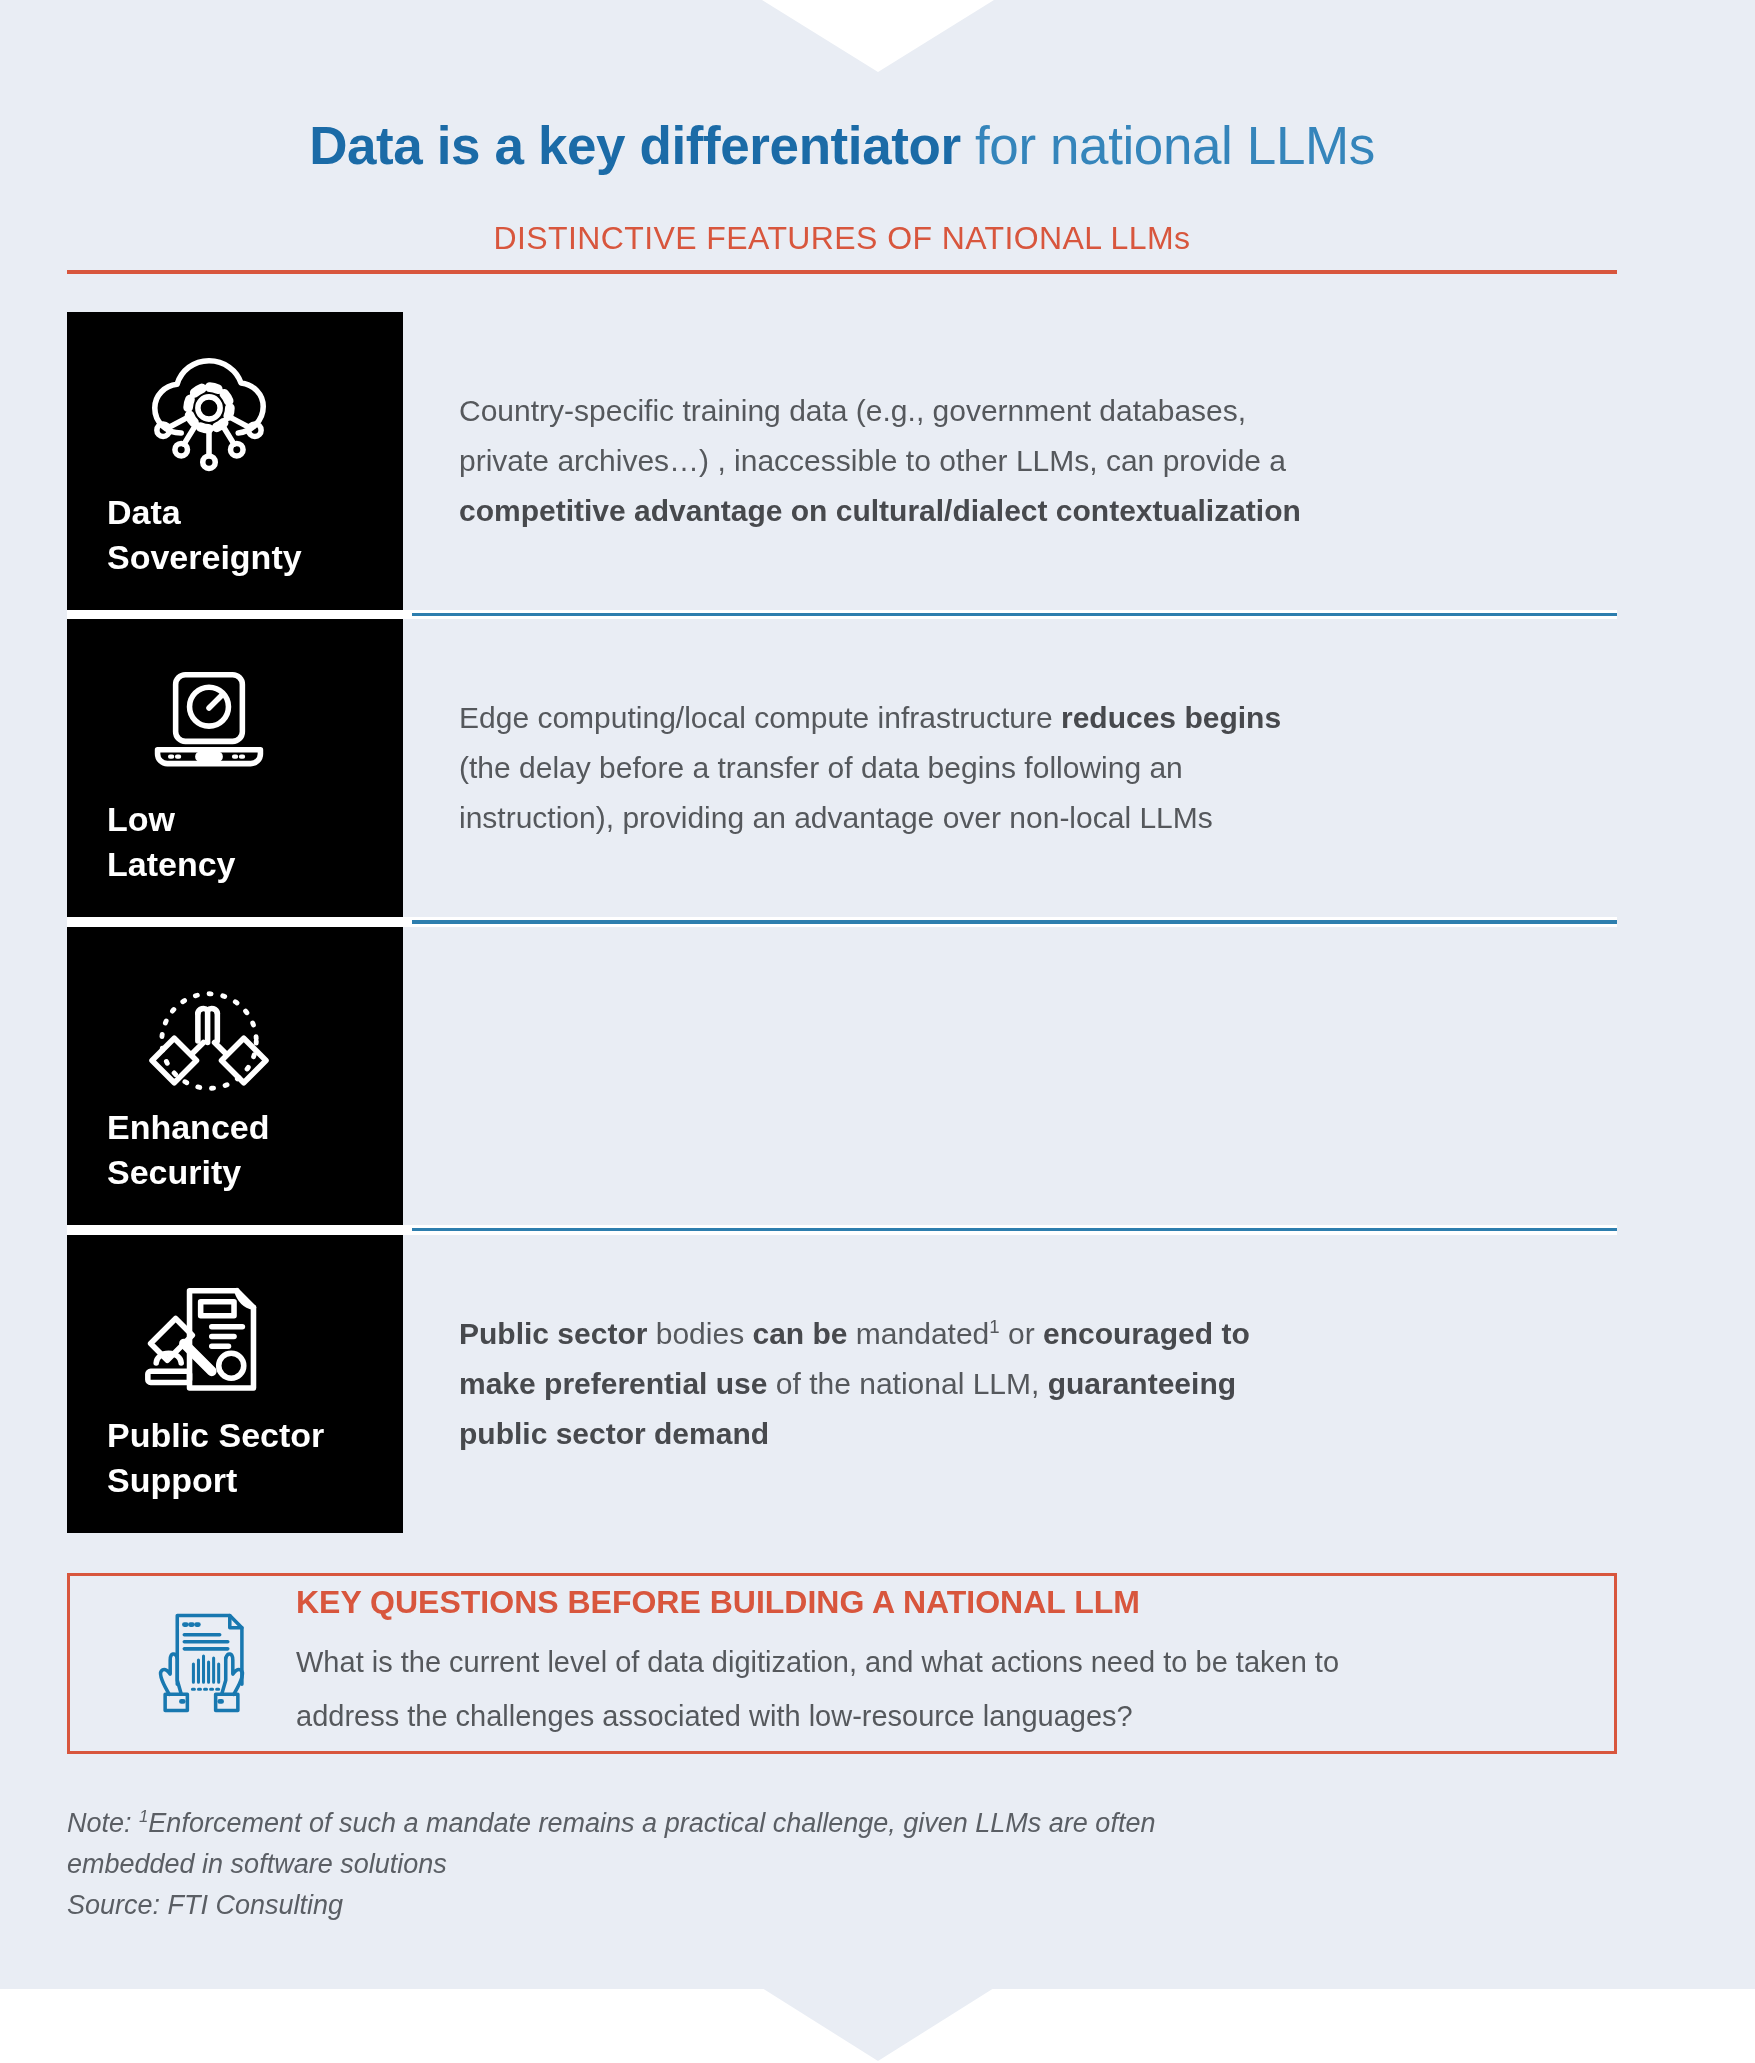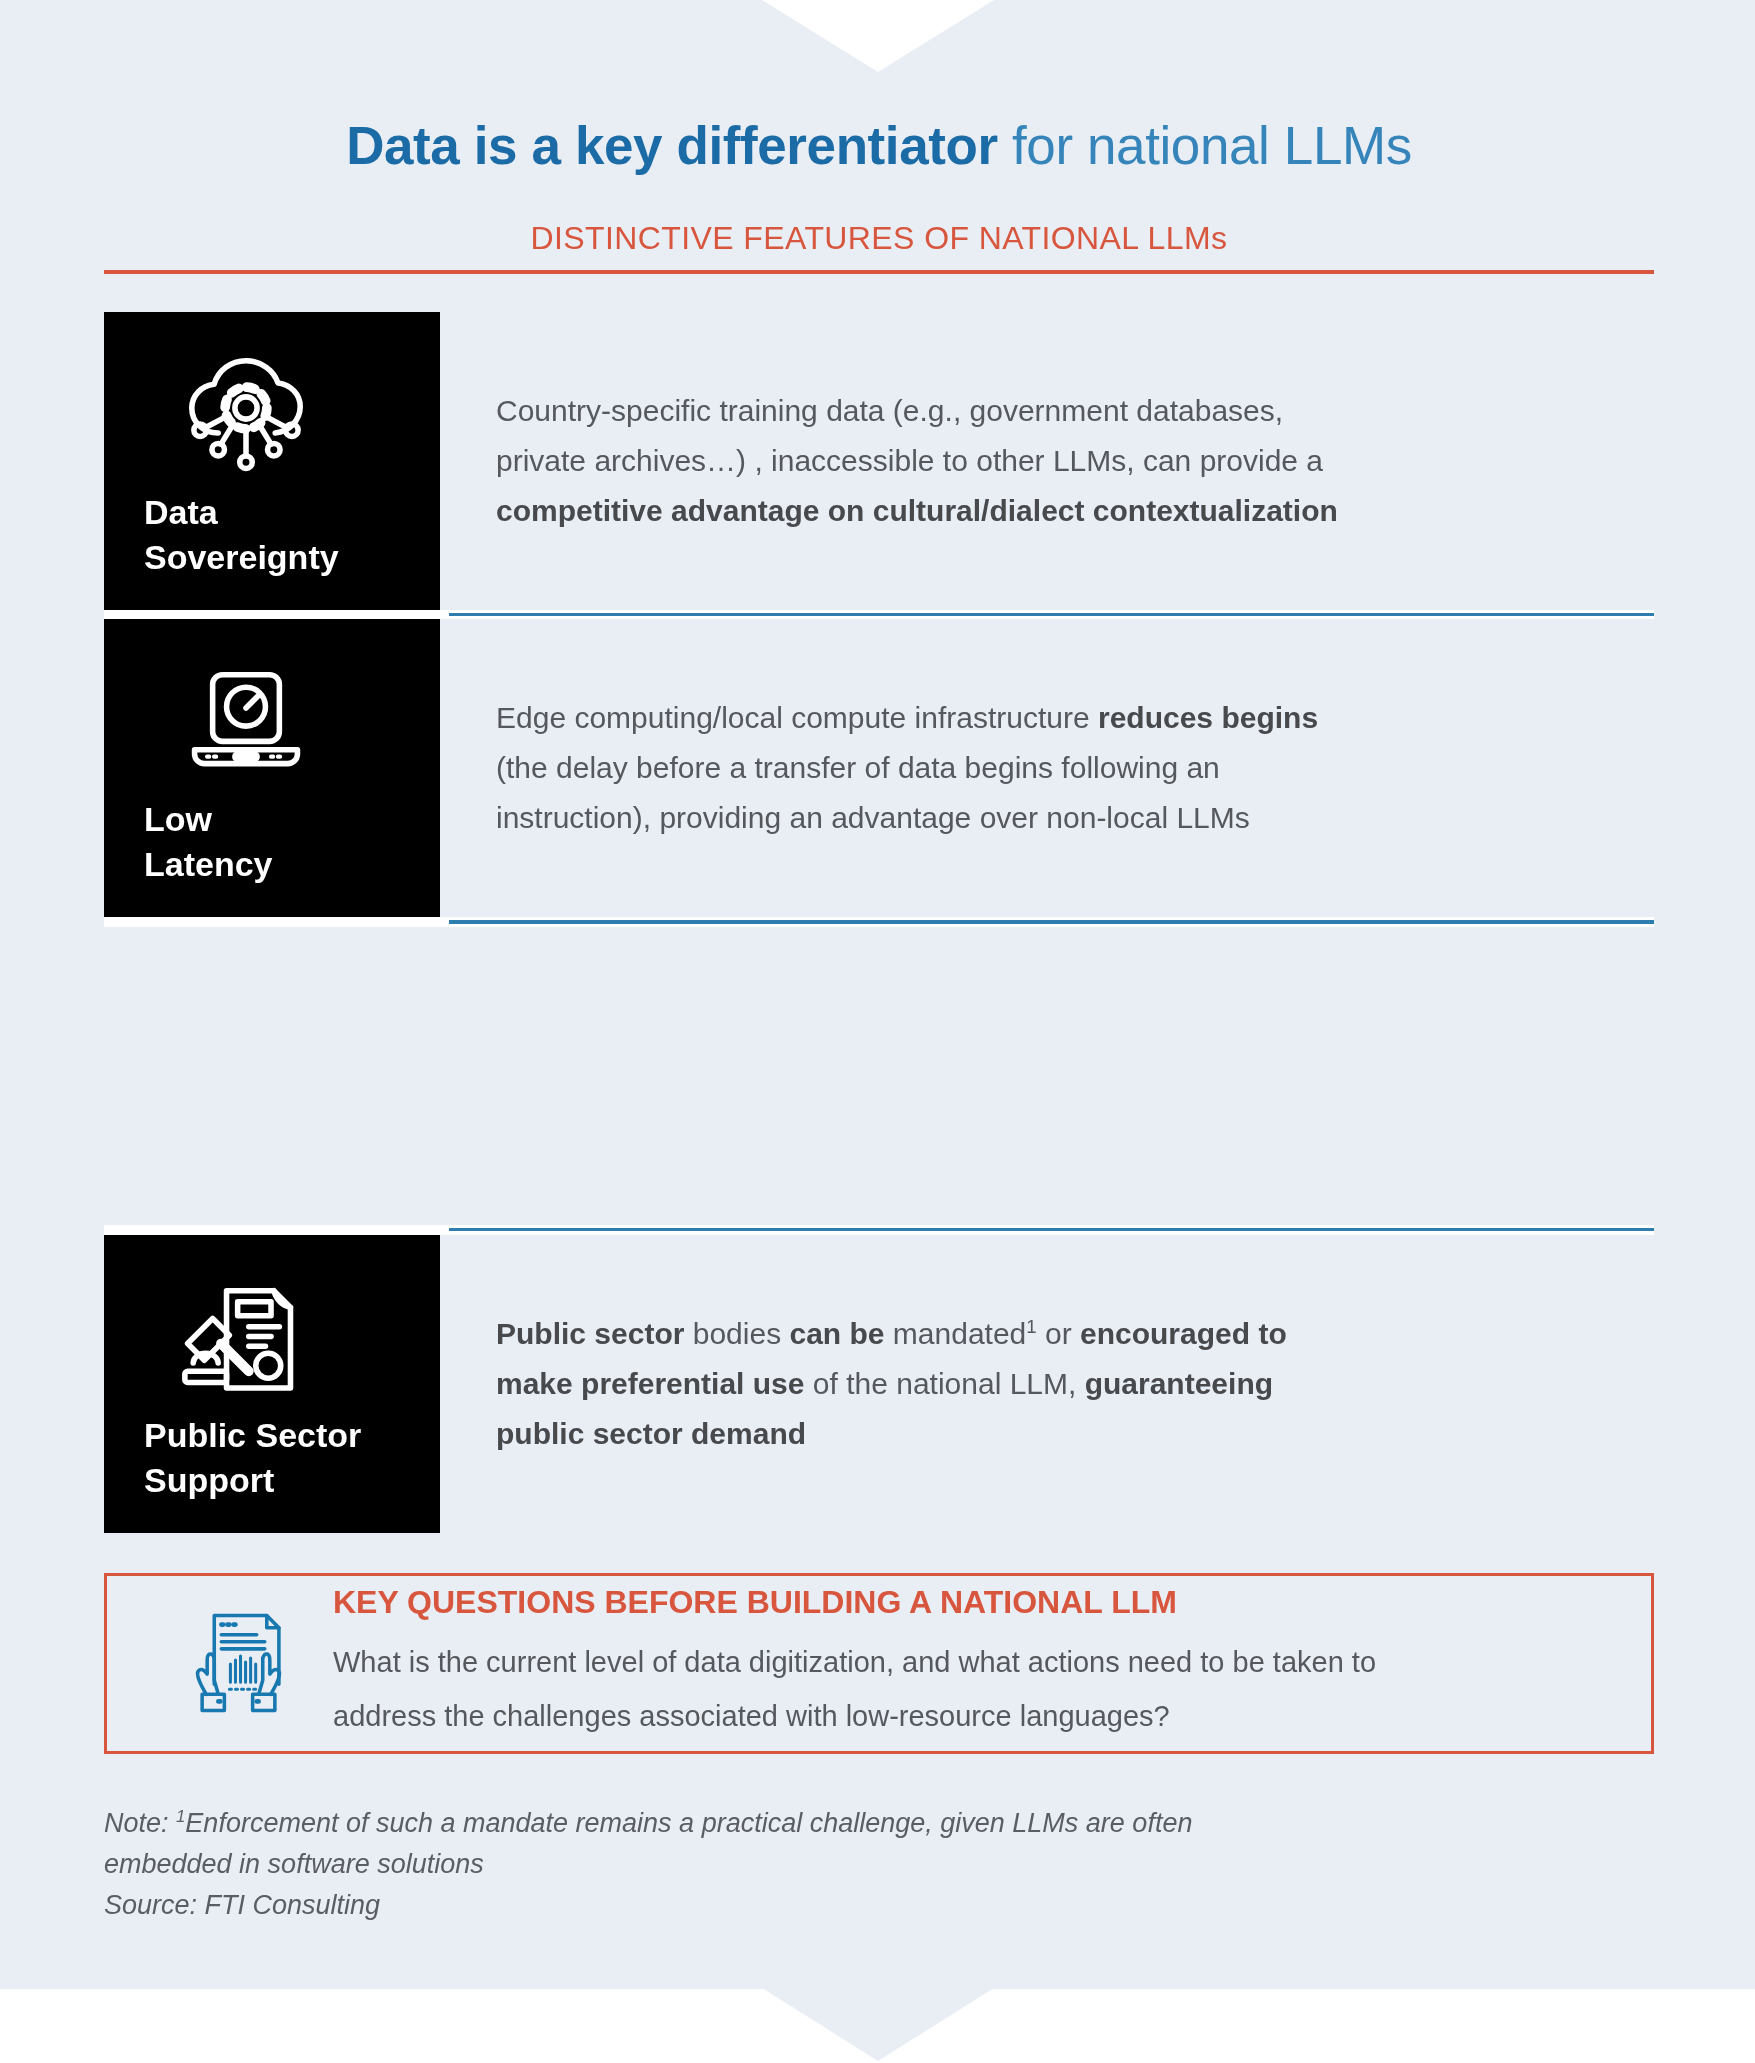--- a/index.html
+++ b/index.html
@@ -7,21 +7,21 @@
     position:relative; width:1756px; height:2064px;
     background:#e9edf4; overflow:hidden;
     font-family:"Liberation Sans", sans-serif;
   }
   .top-notch { position:absolute; top:0; left:762px; width:232px; height:72px;
     background:#ffffff; clip-path:polygon(0 0,100% 0,50% 100%); }
   .bottom-strip { position:absolute; bottom:0; left:0; width:100%; height:75px; background:#ffffff; }
   .bottom-notch { position:absolute; top:1988px; left:762px; width:232px; height:73px;
     background:#e9edf4; clip-path:polygon(0 0,100% 0,50% 100%); }
 
-  .content { position:relative; margin-left:104px; width:1550px; }
+  .content { position:relative; margin-left:67px; width:1550px; }
 
   .title { padding-top:105px; text-align:center; font-size:53px; line-height:81px; letter-spacing:-0.4px; white-space:nowrap; }
   .title-bold { font-weight:700; color:#1b6ba7; }
   .title-light { font-weight:400; color:#3585bb; }
   .subtitle { margin-top:35px; text-align:center; font-size:32px; line-height:35px; color:#d8563d; letter-spacing:0.4px; }
   .red-rule { margin-top:14px; height:3.5px; background:#d8563d; }
 
   .features-table { margin-top:38px; }
   .feature-row { display:flex; height:298px; }
   .feature-box {
@@ -128,20 +128,36 @@
         <div class="feature-text">
           <div><span>Edge computing/local compute infrastructure </span><strong>reduces begins</strong><br><span>(the delay before a transfer of data begins following an</span><br><span>instruction), providing an advantage over non-local LLMs</span></div>
         </div>
       </div>
 
       <div class="row-divider">
           <div class="line"></div>
         </div>
 
       <div class="feature-row">
+        <div class="feature-box">
+          <div class="feature-icon">
+            <svg viewBox="0 0 100 100" fill="none" stroke="#ffffff" stroke-width="4" stroke-linecap="round" stroke-linejoin="round">
+              <circle cx="50" cy="54" r="34" stroke-dasharray="1.5 8.5" stroke-width="3.5"></circle>
+              <path d="M9,68 L25,52 L41,68 L25,84 Z"></path>
+              <path d="M59,68 L75,52 L91,68 L75,84 Z"></path>
+              <path d="M38,63 L46,55 M62,63 L54,55"></path>
+              <path d="M42,34 v20 M49,32 v23 M56,34 v20"></path>
+              <path d="M42,34 a4,4 0 0 1 7,-2 M49,32 a4,4 0 0 1 7,2"></path>
+            </svg>
+          </div>
+          <div class="feature-label">
+            <span>Enhanced</span><br>
+            <span>Security</span>
+          </div>
+        </div>
       </div>
 
       <div class="row-divider">
           <div class="line"></div>
         </div>
 
       <div class="feature-row">
         <div class="feature-box">
           <div class="feature-icon">
             <svg viewBox="0 0 100 100" fill="none" stroke="#ffffff" stroke-width="4" stroke-linecap="round" stroke-linejoin="round">

